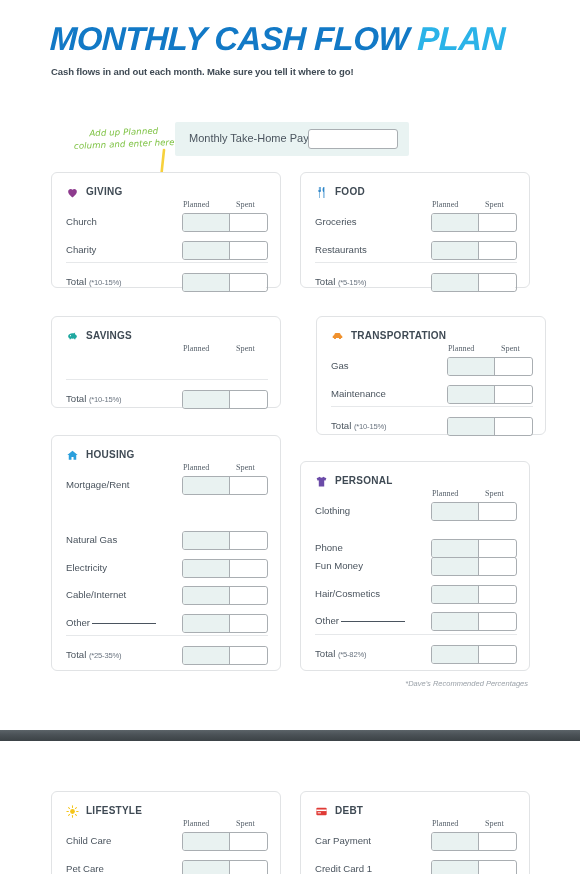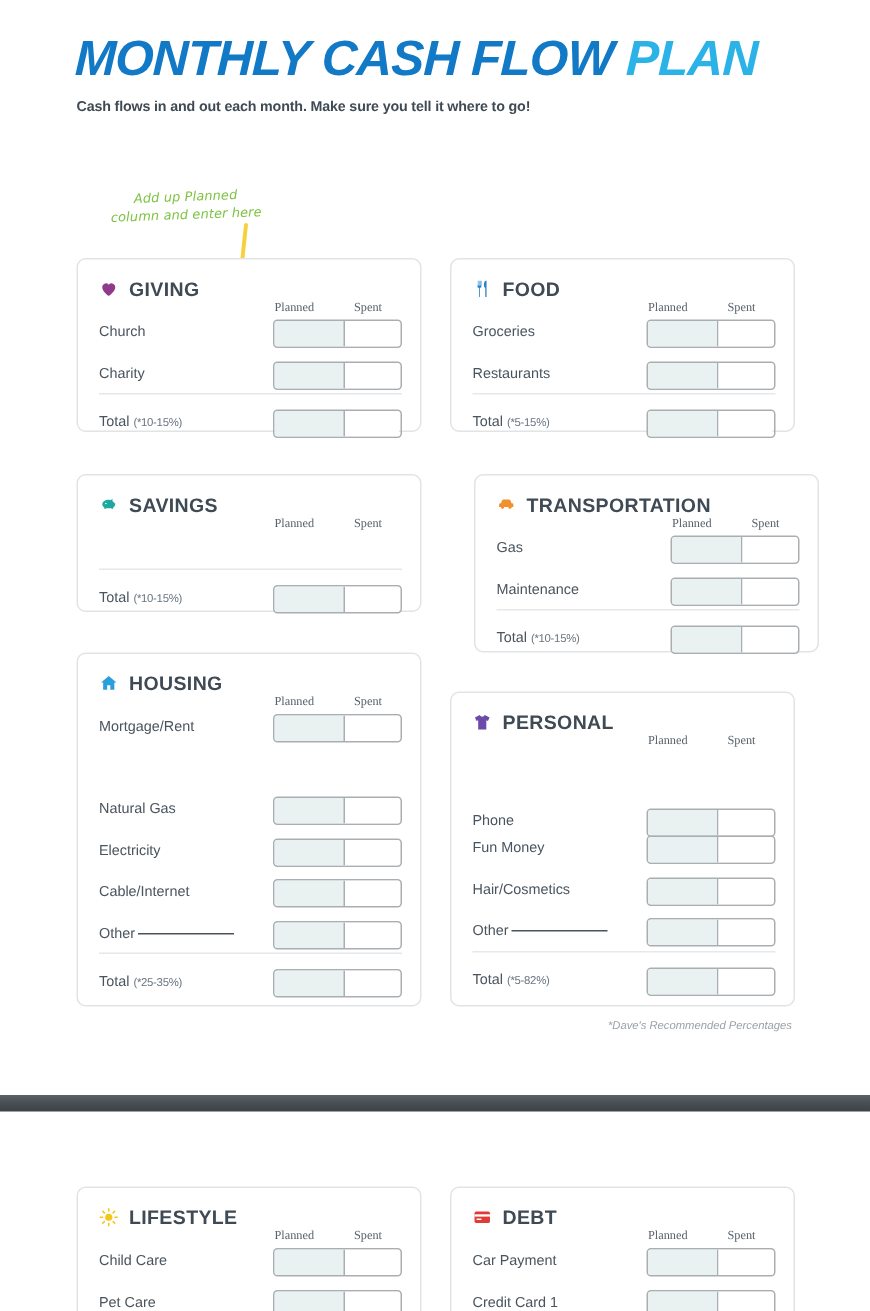--- a/index.html
+++ b/index.html
@@ -104,21 +104,21 @@
   }
   .card-head {
     position: absolute;
     left: 14px;
     top: 12px;
     display: flex;
     align-items: center;
     gap: 7px;
   }
   .card-title {
-    font-size: 13px;
+    font-size: 10px;
     font-weight: bold;
     color: #3f4a54;
     letter-spacing: 0.25px;
     white-space: nowrap;
   }
   .icon {
     width: 13px;
     height: 13px;
     display: block;
     flex: 0 0 13px;
@@ -204,20 +204,24 @@
 </head>
 <body>
 
 <div class="page">
 
   <div class="title">
     <span class="t-dark">MONTHLY CASH FLOW </span><span class="t-light">PLAN</span>
   </div>
   <div class="subtitle">Cash flows in and out each month. Make sure you tell it where to go!</div>
 
+  <div class="takehome">
+    <div class="takehome-label">Monthly Take-Home Pay</div>
+    <input class="takehome-input" type="text" value="" style="">
+  </div>
 
   <div class="note">
     <div>Add up Planned</div>
     <div>column and enter here</div>
   </div>
   <svg class="arrow-svg" viewBox="0 0 60 140">
     <path d="M24,2 C20,40 14,78 30,108" stroke="#f7d13c" stroke-width="2.6" fill="none" stroke-linecap="round"></path>
     <path d="M30,108 C33,112 38,116 44,119" stroke="#f7d13c" stroke-width="2.6" fill="none" stroke-linecap="round"></path>
     <path d="M44,119 L33,114 L36,126 Z" fill="#f7d13c"></path>
   </svg>
@@ -411,20 +415,27 @@
       <div class="card" style="left: 300px; top: 461px; width: 230px; height: 210px;">
         <div class="card-head">
           <span class="icon"><svg width="13" height="13" viewBox="0 0 24 24">
               <path fill="#6b4ba8" d="M9 3L3 6l2 4.5 2-.9V21h10V9.6l2 .9L21 6l-6-3a3.2 3.2 0 0 1-6 0z"></path>
             </svg></span>
           <span class="card-title">PERSONAL</span>
         </div>
         <div class="col-heads" style="left: 0px; top: 27px; width: 230px; height: 12px;">
           <span style="left: 131px;">Planned</span>
           <span style="left: 184px;">Spent</span>
+        </div>
+        <div class="row" style="left: 0px; top: 40px; width: 230px;">
+          <div class="row-label">Clothing</div>
+          <div class="field" style="left: 130px; top: 0px; width: 86px;">
+            <div class="planned" style="width: 47px;"></div>
+            <div class="spent" style="width: 36px;"></div>
+          </div>
         </div>
         <div class="row" style="left: 0px; top: 77px; width: 230px;">
           <div class="row-label">Phone</div>
           <div class="field" style="left: 130px; top: 0px; width: 86px;">
             <div class="planned" style="width: 47px;"></div>
             <div class="spent" style="width: 36px;"></div>
           </div>
         </div>
         <div class="row" style="left: 0px; top: 95px; width: 230px;">
           <div class="row-label">Fun Money</div>

